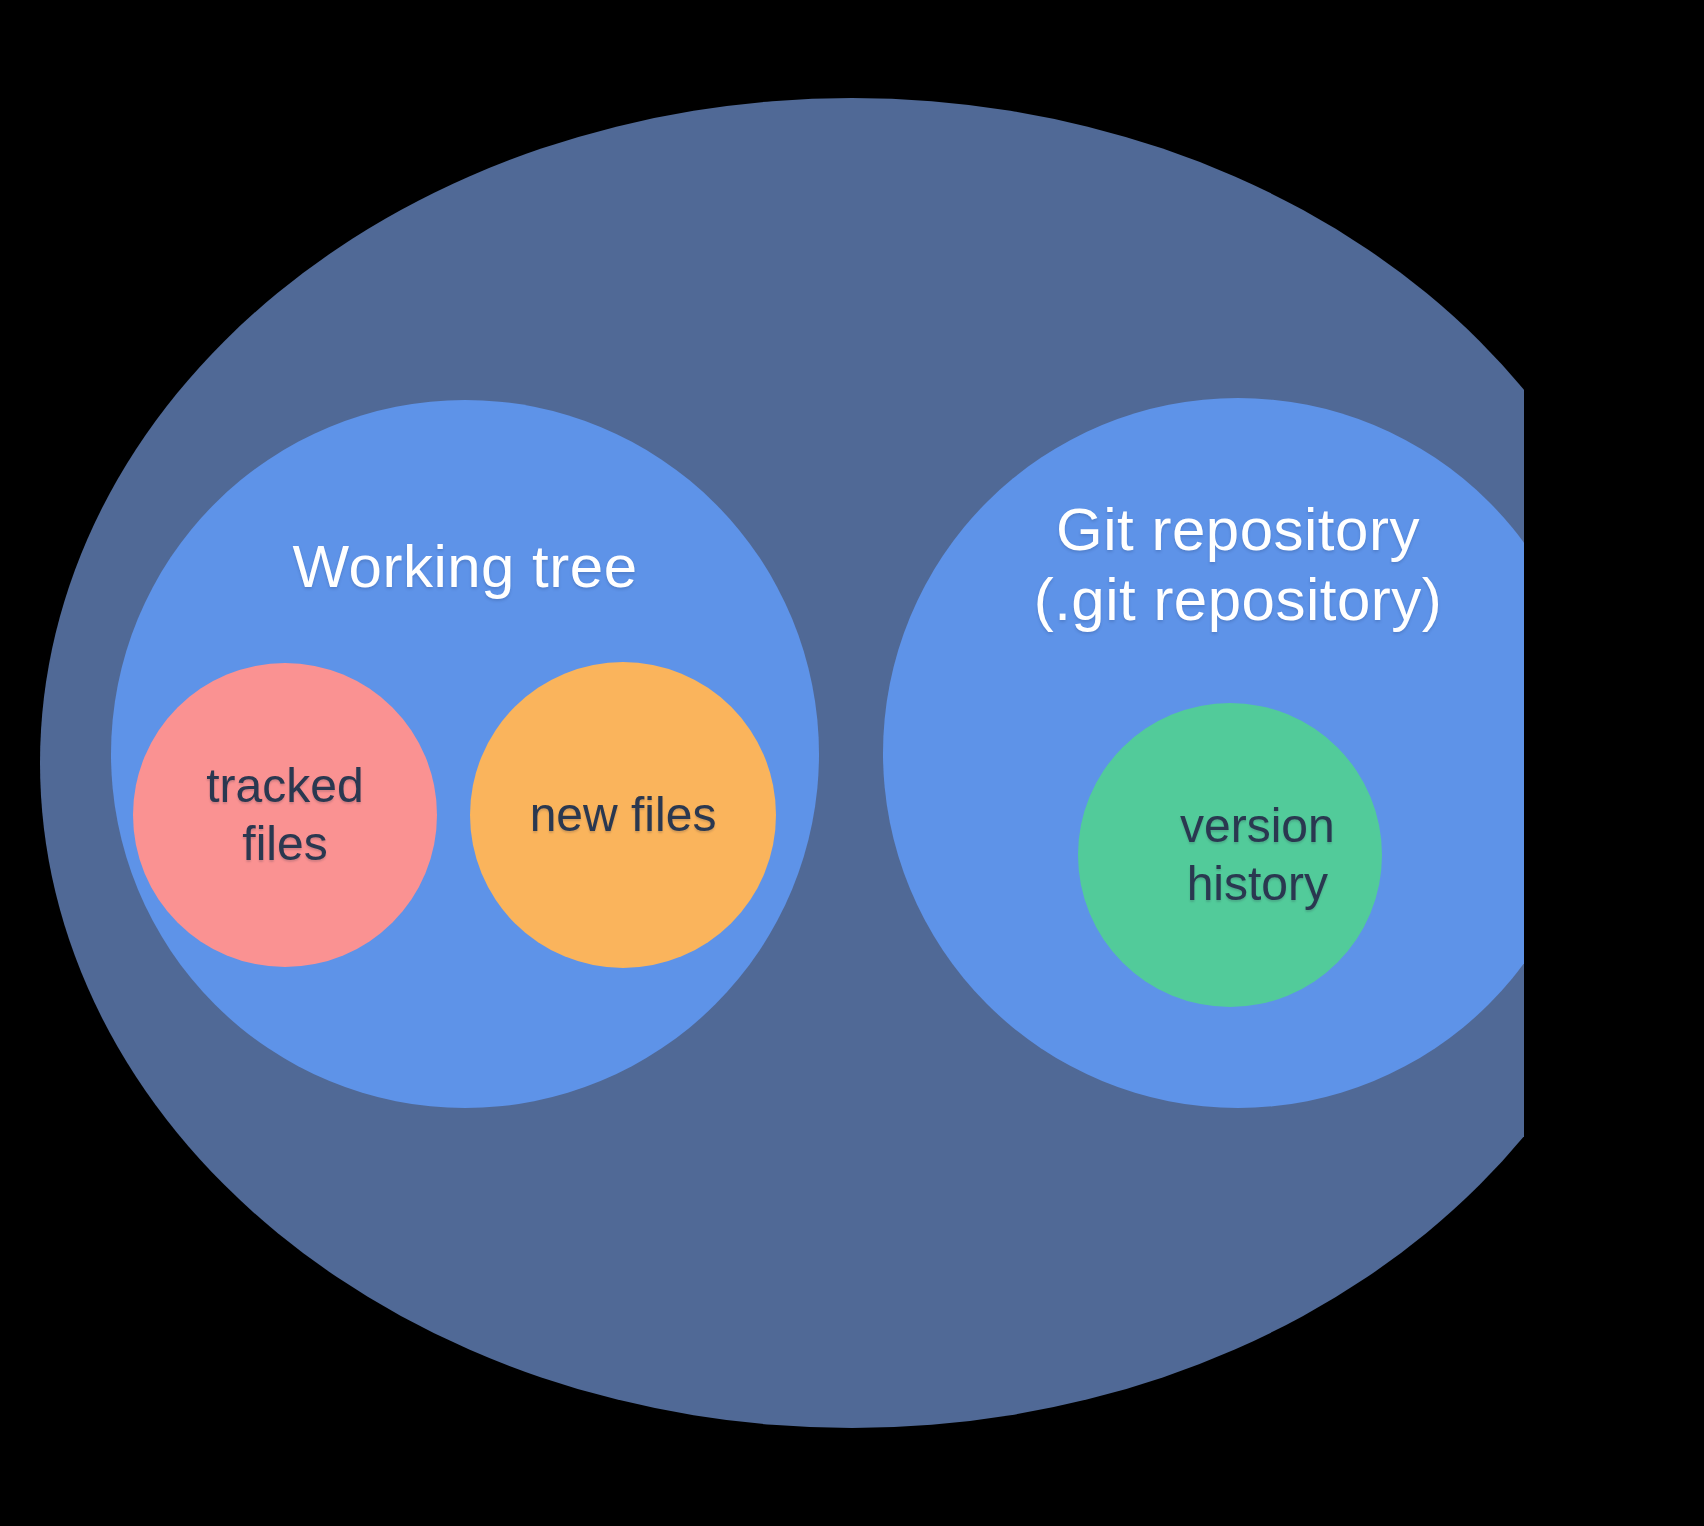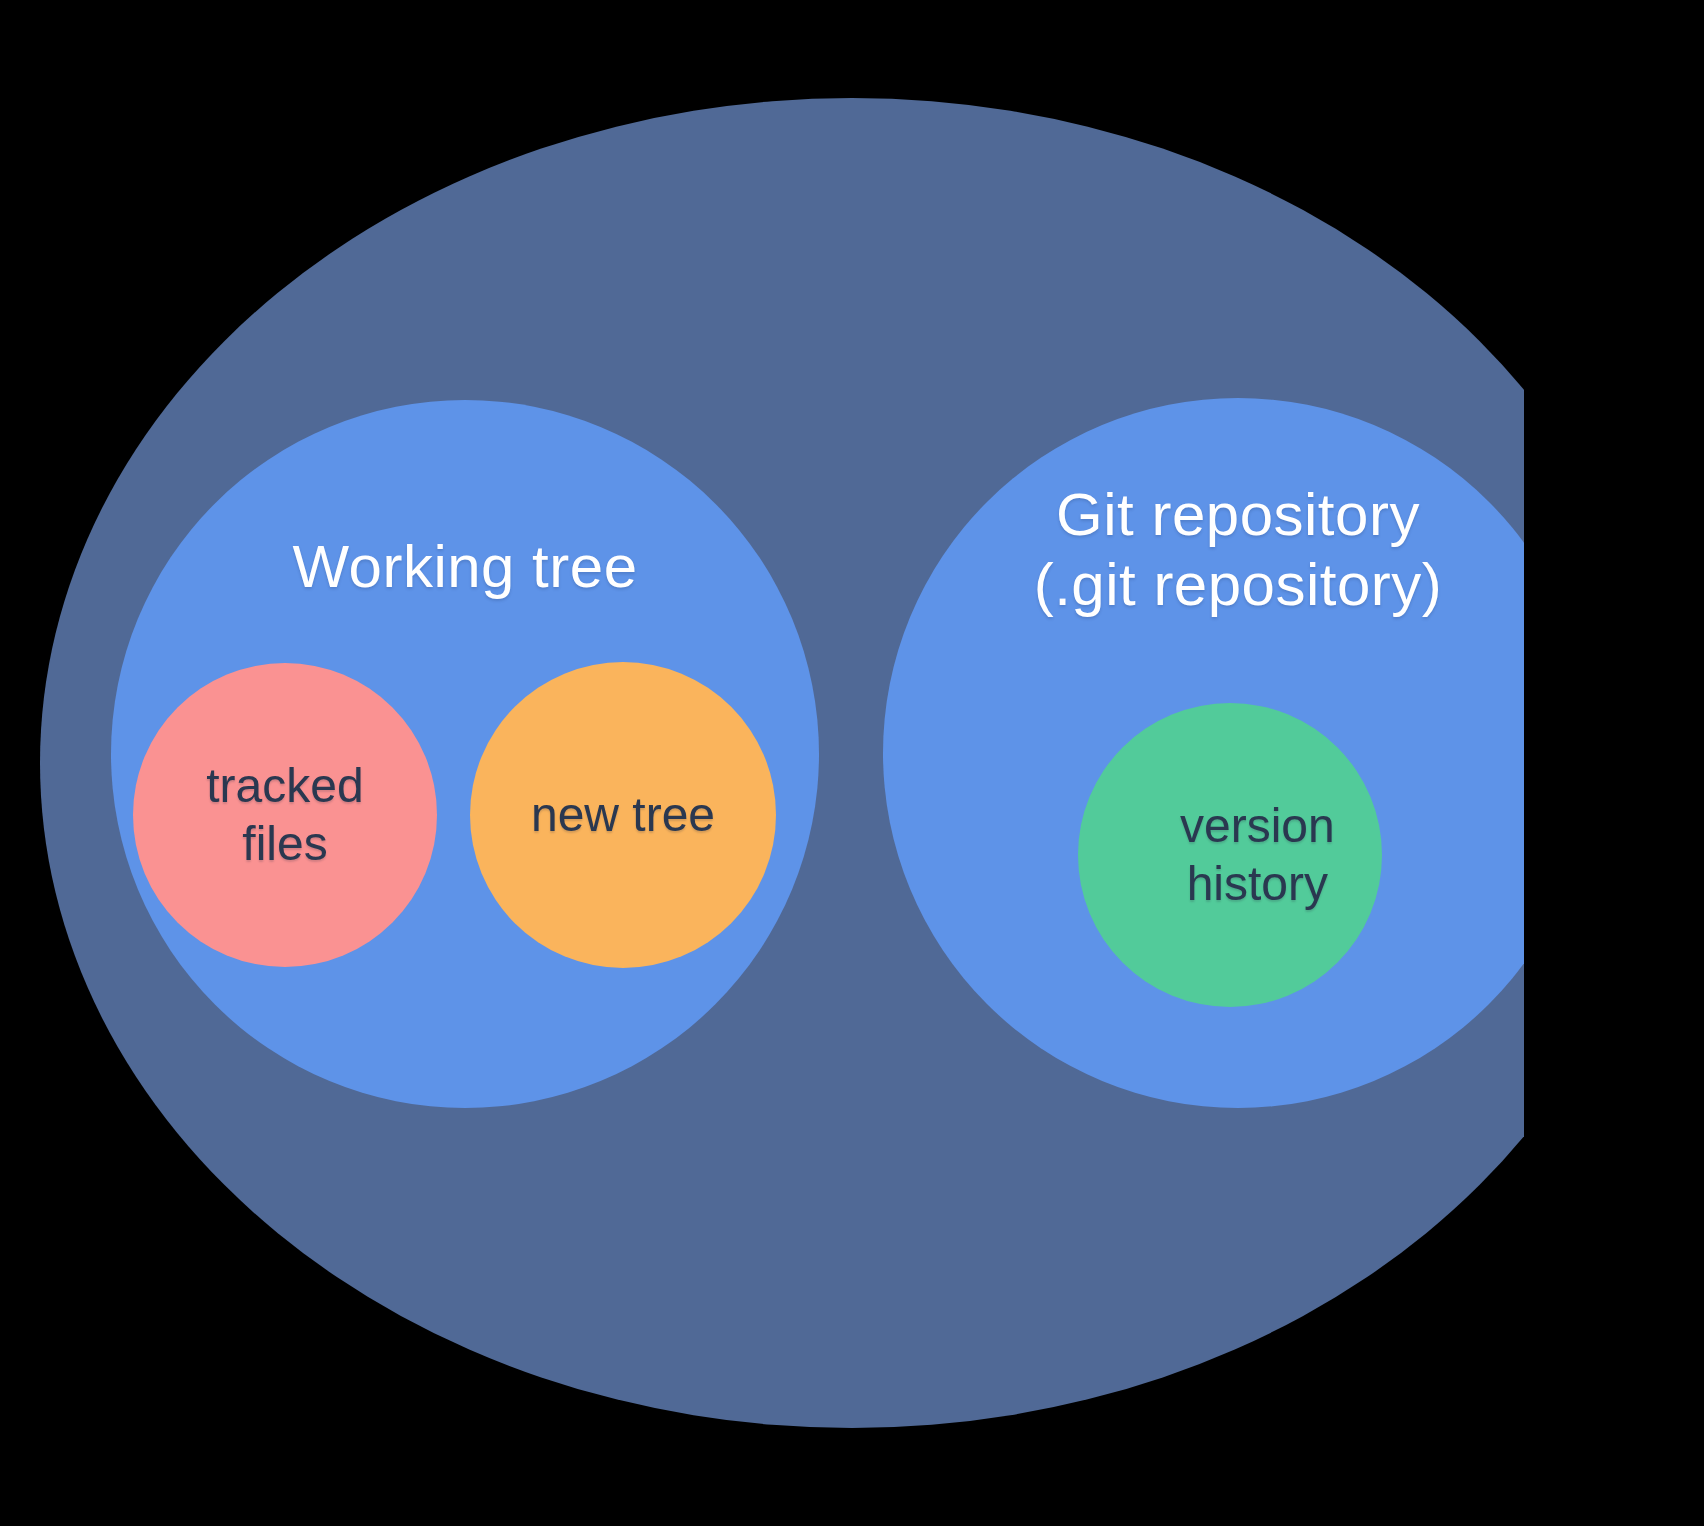--- a/index.html
+++ b/index.html
@@ -58,21 +58,21 @@
     width: 100%;
     text-align: center;
     color: var(--title-text, #fff);
     font-size: 60px;
     line-height: 70px;
     letter-spacing: 0.5px;
     text-shadow: 0 2px 3px rgba(20, 40, 80, 0.18);
     white-space: nowrap;
   }
   .working-tree-circle .circle-title { top: 132px; }
-  .git-repo-circle .circle-title { top: 82px; }
+  .git-repo-circle .circle-title { top: 97px; }
   .circle-title .line { display: block; }
   .sub-circle {
     position: absolute;
     border-radius: 50%;
     display: flex;
     align-items: center;
     justify-content: center;
     text-align: center;
     color: var(--label-text, #2A3850);
     font-size: 48px;
@@ -108,21 +108,21 @@
 
 <div class="canvas">
   <div class="outer-ellipse">
 
     <div class="big-circle working-tree-circle">
       <div class="circle-title">Working tree</div>
       <div class="sub-circle tracked-files-circle">
         <span>tracked files</span>
       </div>
       <div class="sub-circle new-files-circle">
-        <span>new tree</span>
+        <span>new files</span>
       </div>
     </div>
 
     <div class="big-circle git-repo-circle">
       <div class="circle-title">
         <span class="line">Git repository</span>
         <span class="line">(.git repository)</span>
       </div>
       <div class="sub-circle version-history-circle">
         <span>version history</span>

